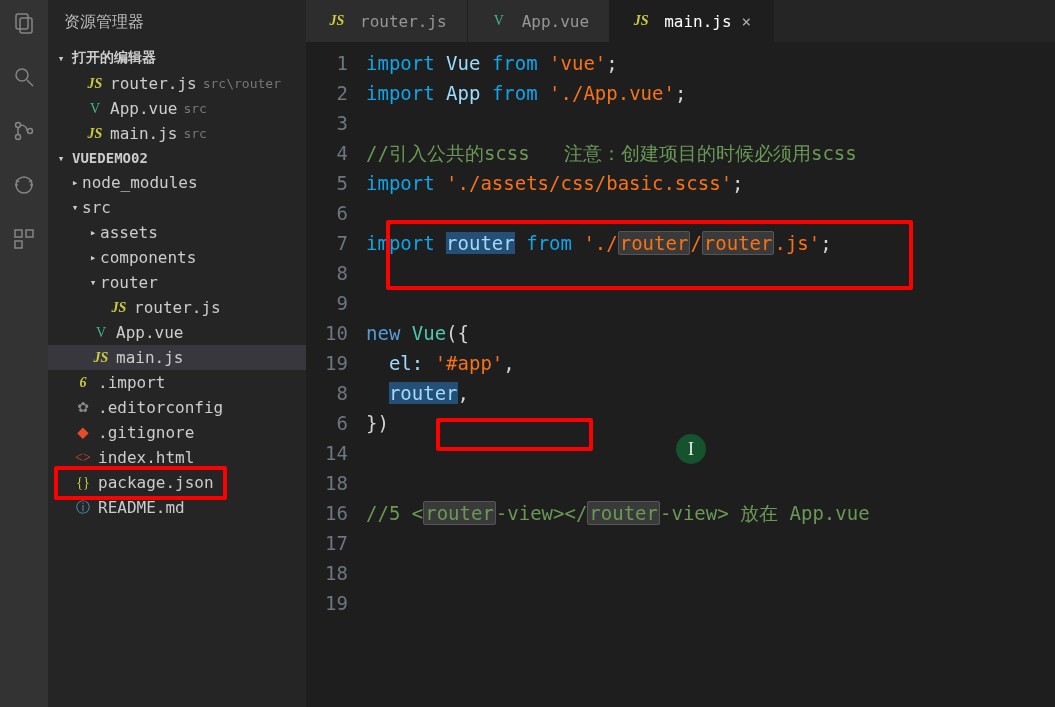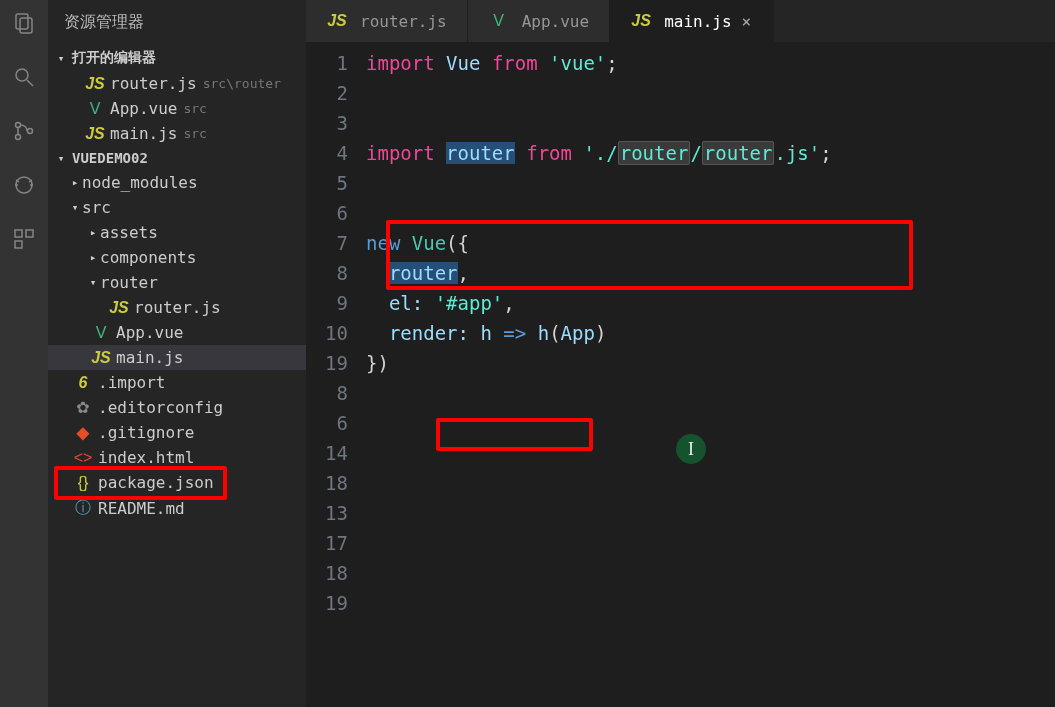--- a/index.html
+++ b/index.html
@@ -67,22 +67,22 @@
     }
     .tree-item.active {
       background: #37373d;
     }
     .tree-item .indent { display: inline-block; }
     .ic {
       display: inline-flex;
       width: 22px;
       justify-content: center;
       margin-right: 4px;
-      font-size: 16px;
-      font-family: Liberation Sans, sans-serif;
+      font-size: 14px;
+      font-family: Liberation Serif, serif;
     }
     .ic-js { color: #cbcb41; font-style: italic; font-weight: bold; }
     .ic-vue { color: #41b883; }
     .ic-babel { color: #cbcb41; font-style: italic; font-weight: bold;}
     .ic-gear { color: #888; }
     .ic-git { color: #e44d26; font-weight: bold;}
     .ic-html { color: #e44d26; }
     .ic-json { color: #cbcb41; }
     .ic-md { color: #519aba; }
     .hint { color: #777; font-size: 13px; margin-left: 6px; }
@@ -136,24 +136,24 @@
     .gutter div { height: 30px; }
     .code {
       flex: 1;
       position: relative;
     }
     .code-line {
       height: 30px;
       white-space: pre;
       position: relative;
     }
-    .kw { color: #ec4899; }
+    .kw { color: #0ea5e9; }
     .ident { color: #9cdcfe; }
     .cls { color: #4ec9b0; }
-    .str { color: #5eead4; }
+    .str { color: #f97316; }
     .cmt { color: #6a9955; }
     .punct { color: #d4d4d4; }
     .op { color: #569cd6; }
     .hl { background: #264f78; }
     .dimhl { background: #3a3a3a; border: 1px solid #555; border-radius: 2px; padding: 0 1px;}
 
     .red-box {
       position: absolute;
       border: 4px solid #ff0000;
       pointer-events: none;
@@ -355,39 +355,42 @@
         <div>6</div>
         <div>7</div>
         <div>8</div>
         <div>9</div>
         <div>10</div>
         <div>19</div>
         <div>8</div>
         <div>6</div>
         <div>14</div>
         <div>18</div>
-        <div>13</div>
+        <div>16</div>
         <div>17</div>
         <div>18</div>
         <div>19</div>
       </div>
     <div class="code" id="code">
         <div class="code-line"><span class="kw">import</span><span class="punct"> </span><span class="ident">Vue</span><span class="punct"> </span><span class="kw">from</span><span class="punct"> </span><span class="str">'vue'</span><span class="punct">;</span></div>
-        <div class="code-line"></div>
+        <div class="code-line"><span class="kw">import</span><span class="punct"> </span><span class="ident">App</span><span class="punct"> </span><span class="kw">from</span><span class="punct"> </span><span class="str">'./App.vue'</span><span class="punct">;</span></div>
+        <div class="code-line"></div>
+        <div class="code-line"><span class="cmt">//引入公共的scss   注意：创建项目的时候必须用scss</span></div>
+        <div class="code-line"><span class="kw">import</span><span class="punct"> </span><span class="str">'./assets/css/basic.scss'</span><span class="punct">;</span></div>
         <div class="code-line"></div>
         <div class="code-line"><span class="kw">import</span><span class="punct"> </span><span class="ident hl">router</span><span class="punct"> </span><span class="kw">from</span><span class="punct"> </span><span class="str">'./</span><span class="str dimhl">router</span><span class="str">/</span><span class="str dimhl">router</span><span class="str">.js'</span><span class="punct">;</span></div>
         <div class="code-line"></div>
         <div class="code-line"></div>
         <div class="code-line"><span class="op">new</span><span class="punct"> </span><span class="cls">Vue</span><span class="punct">({</span></div>
+        <div class="code-line"><span class="guide">  </span><span class="ident">el:</span><span class="punct"> </span><span class="str">'#app'</span><span class="punct">,</span></div>
         <div class="code-line"><span class="guide">  </span><span class="ident hl">router</span><span class="punct">,</span></div>
-        <div class="code-line"><span class="guide">  </span><span class="ident">el:</span><span class="punct"> </span><span class="str">'#app'</span><span class="punct">,</span></div>
-        <div class="code-line"><span class="guide">  </span><span class="ident">render:</span><span class="punct"> </span><span class="ident">h</span><span class="punct"> </span><span class="op">=&gt;</span><span class="punct"> </span><span class="ident">h</span><span class="punct">(</span><span class="ident">App</span><span class="punct">)</span></div>
         <div class="code-line"><span class="punct">})</span></div>
         <div class="code-line"></div>
         <div class="code-line"></div>
+        <div class="code-line"><span class="cmt">//5 &lt;</span><span class="cmt dimhl">router</span><span class="cmt">-view&gt;&lt;/</span><span class="cmt dimhl">router</span><span class="cmt">-view&gt; 放在 App.vue</span></div>
         <div class="code-line"></div>
       </div>
     <div class="cursor-circle" style="left:370px; top:392px;">I</div>
   </div>
 </div>
 
 <div class="overlay-layer">
   <div class="red-box red-box-1"></div>
   <div class="red-box" style="left:386px; top:220px; width:527px; height:70px;"></div>
   <div class="red-box" style="left:436px; top:418px; width:157px; height:33px;"></div>

